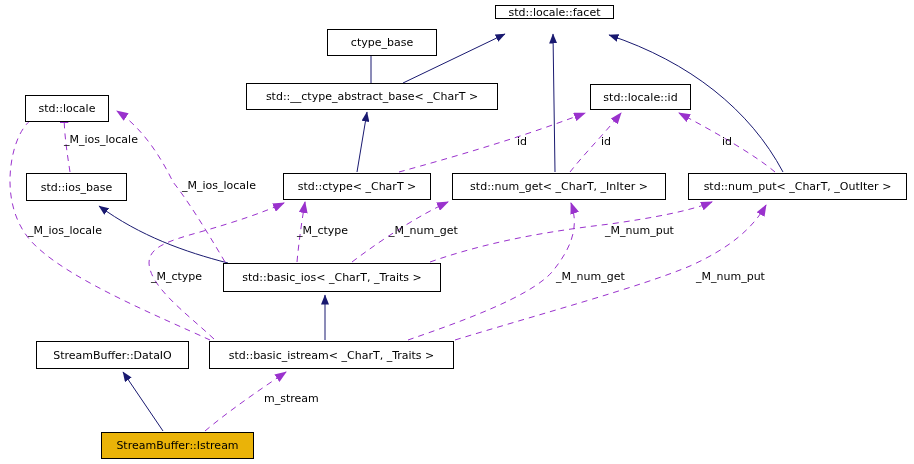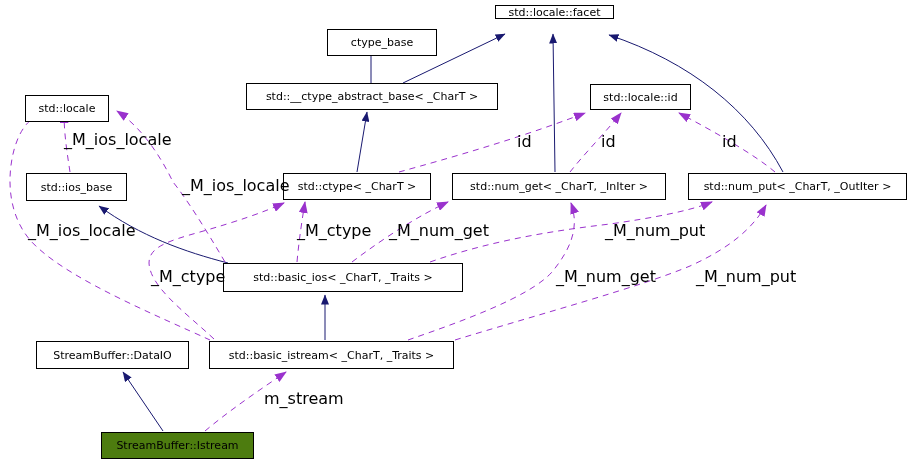--- a/index.html
+++ b/index.html
@@ -8,23 +8,23 @@
     font-family:"DejaVu Sans","Liberation Sans",sans-serif; overflow:hidden;
   }
   #edges { position:absolute; left:0; top:0; z-index:1; }
   .node {
     position:absolute; box-sizing:border-box; z-index:2;
     border:1px solid #000; background:#fff; color:#000;
     font-size:11px; line-height:1; white-space:nowrap;
     display:flex; align-items:center; justify-content:center;
     cursor:pointer;
   }
-  .node.hl { background:#4d7c0f; cursor:default; }
+  .node.hl { background:#eab308; cursor:default; }
   .elabel {
-    position:absolute; z-index:3; color:#000; font-size:16px;
+    position:absolute; z-index:3; color:#000; font-size:11px;
     line-height:14px; white-space:nowrap;
   }
 </style>
 </head>
 <body>
 
 <div id="canvas">
 
   <svg id="edges" width="914" height="464" viewBox="0 0 914 464">
     <defs>
@@ -66,21 +66,21 @@
 
   <div class="node" style="left:327px; top:5px;  width:110px;  height:27px;margin-top:24px;">ctype_base</div>
   <div class="node" style="left:495px; top:5px;  width:119px; height:14px;">std::locale::facet</div>
   <div class="node" style="left:25px;  top:83px; width:84px;  height:27px;margin-top:12px;">std::locale</div>
   <div class="node" style="left:246px; top:83px; width:252px; height:27px;">std::__ctype_abstract_base&lt; _CharT &gt;</div>
   <div class="node" style="left:590px; top:84px; width:101px; height:26px;">std::locale::id</div>
   <div class="node" style="left:26px;  top:173px;width:101px; height:28px;">std::ios_base</div>
   <div class="node" style="left:283px; top:173px;width:148px; height:27px;">std::ctype&lt; _CharT &gt;</div>
   <div class="node" style="left:452px; top:173px;width:214px; height:27px;">std::num_get&lt; _CharT, _InIter &gt;</div>
   <div class="node" style="left:688px; top:173px;width:219px; height:27px;">std::num_put&lt; _CharT, _OutIter &gt;</div>
-  <div class="node" style="left:223px; top:263px;width:240px; height:29px;text-align:center;">std::basic_ios&lt; _CharT, _Traits &gt;</div>
+  <div class="node" style="left:223px; top:263px;width:218px; height:29px;text-align:center;">std::basic_ios&lt; _CharT, _Traits &gt;</div>
   <div class="node" style="left:36px;  top:341px;width:153px; height:28px;">StreamBuffer::DataIO</div>
   <div class="node" style="left:209px; top:341px;width:245px; height:28px;">std::basic_istream&lt; _CharT, _Traits &gt;</div>
   <div class="node hl" style="left:101px;top:432px;width:153px;height:27px;">StreamBuffer::Istream</div>
 
   <div class="elabel" style="left:64px;  top:133px;">_M_ios_locale</div>
   <div class="elabel" style="left:182px; top:179px;">_M_ios_locale</div>
   <div class="elabel" style="left:28px;  top:224px;">_M_ios_locale</div>
   <div class="elabel" style="left:517px; top:135px;">id</div>
   <div class="elabel" style="left:601px; top:135px;">id</div>
   <div class="elabel" style="left:722px; top:135px;">id</div>

